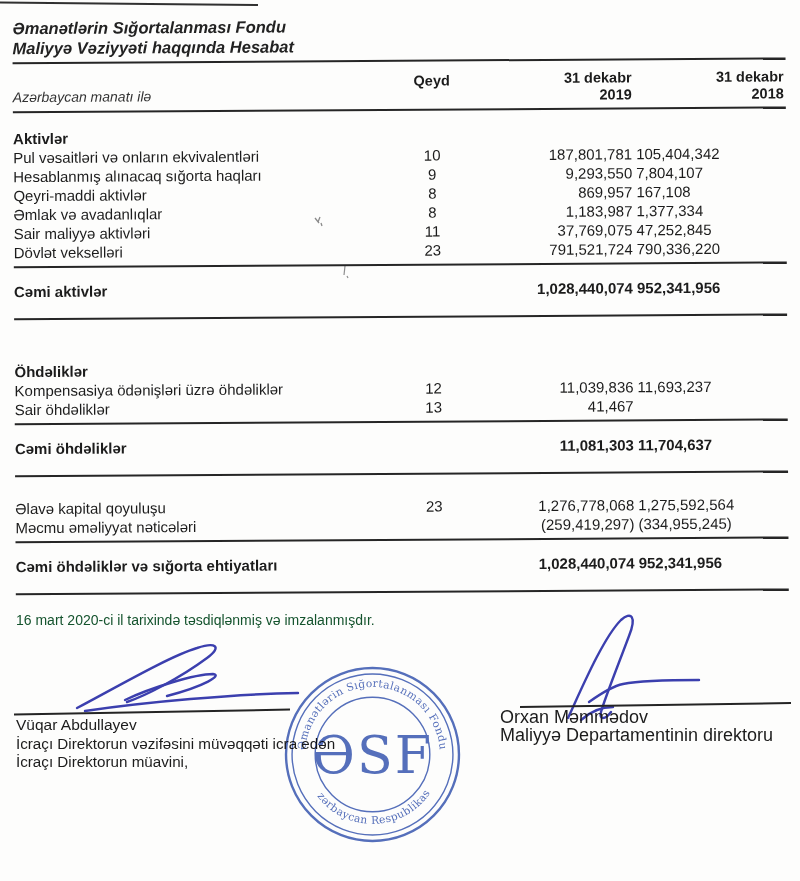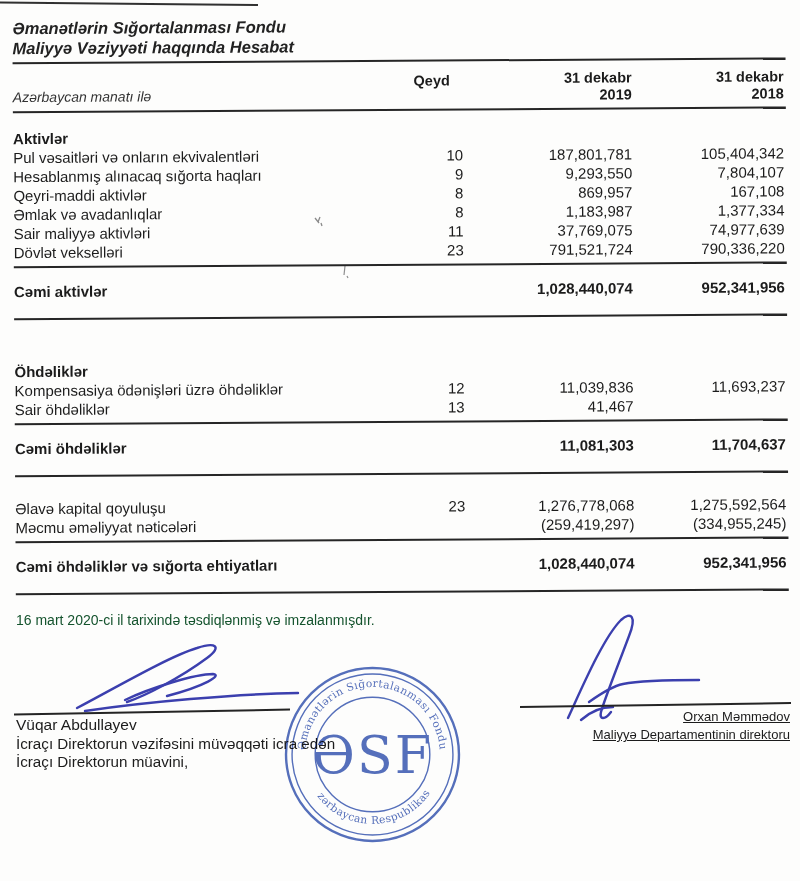--- a/index.html
+++ b/index.html
@@ -20,37 +20,37 @@
   .thead{display:grid;grid-template-columns:1fr 70px 165px 150px;margin-top:9px;padding-bottom:5px;align-items:end;}
   .thead .colnote{font-weight:bold;font-size:14.5px;text-align:center;padding-right:8px;align-self:start;padding-top:2px;}
   .thead .colyear{font-weight:bold;font-size:14.5px;text-align:right;line-height:16.5px;align-self:start;}
   .thead .colyear.y19{padding-right:4px;}
   .thead .colyear.y18{padding-right:2px;}
   .thead .currency{font-style:italic;font-size:14px;color:#333;align-self:end;padding-bottom:1px;}
 
   
   .trow{display:grid;grid-template-columns:1fr 70px 165px 150px;font-size:15px;line-height:19px;}
   .trow .cell{white-space:nowrap;}
-  .trow .c1{text-align:right;padding-right:8px;}
+  .trow .c1{text-align:center;padding-right:8px;}
   .trow .c2{text-align:right;padding-right:4px;}
-  .trow .c3{text-align:right;padding-right:2px;}
+  .trow .c3{padding-right:2px;}
   .trow.section{font-weight:bold;margin-top:16px;}
   .trow.total{font-weight:bold;padding:14px 0 13px 0;}
   .tbody .rule{margin-top:4px;}
   .tbody .spacer{height:26px;}
   .tbody .spacer-sm{height:22px;}
 
   
   .approval{position:absolute;left:16px;top:612px;font-size:14px;color:#14532d;}
   .sig-rule{position:absolute;border-top:2px solid #242424;height:0;}
   .sig-rule.left{left:14px;top:711px;width:276px;transform:rotate(-1deg);}
   .sig-rule.right{left:520px;top:704px;width:271px;transform:rotate(-0.8deg);}
   .signer-left{position:absolute;left:16px;top:716px;font-size:15.2px;line-height:18.5px;}
   .signer-left .name{font-size:15.5px;}
-  .signer-right{position:absolute;left:500px;top:708px;width:290px;text-align:right;font-size:13px;line-height:18px;text-decoration:underline;}
+  .signer-right{position:absolute;left:500px;top:708px;width:290px;font-size:18px;line-height:18px;}
   .sig-svg{position:absolute;pointer-events:none;}
   .stamp{position:absolute;left:282px;top:664px;width:181px;height:181px;opacity:0.82;mix-blend-mode:multiply;}
   .artifact{position:absolute;pointer-events:none;}
 </style>
 </head>
 <body>
 
 <svg class="artifact" style="left:0;top:0;" width="300" height="10" viewBox="0 0 300 10">
   <path d="M0,2.5 L150,4 L258,5" stroke="#0d0d0d" stroke-width="2" fill="none" opacity="0.85"></path>
 </svg>
@@ -115,21 +115,21 @@
         <div class="trow item">
           <div class="cell c0">Əmlak və avadanlıqlar</div>
           <div class="cell c1">8</div>
           <div class="cell c2">1,183,987</div>
           <div class="cell c3">1,377,334</div>
         </div>
         <div class="trow item">
           <div class="cell c0">Sair maliyyə aktivləri</div>
           <div class="cell c1">11</div>
           <div class="cell c2">37,769,075</div>
-          <div class="cell c3">74,977,639</div>
+          <div class="cell c3">47,252,845</div>
         </div>
         <div class="trow item">
           <div class="cell c0">Dövlət vekselləri</div>
           <div class="cell c1">23</div>
           <div class="cell c2">791,521,724</div>
           <div class="cell c3">790,336,220</div>
         </div>
         <div class="rule"></div>
         <div class="trow total">
           <div class="cell c0">Cəmi aktivlər</div>

